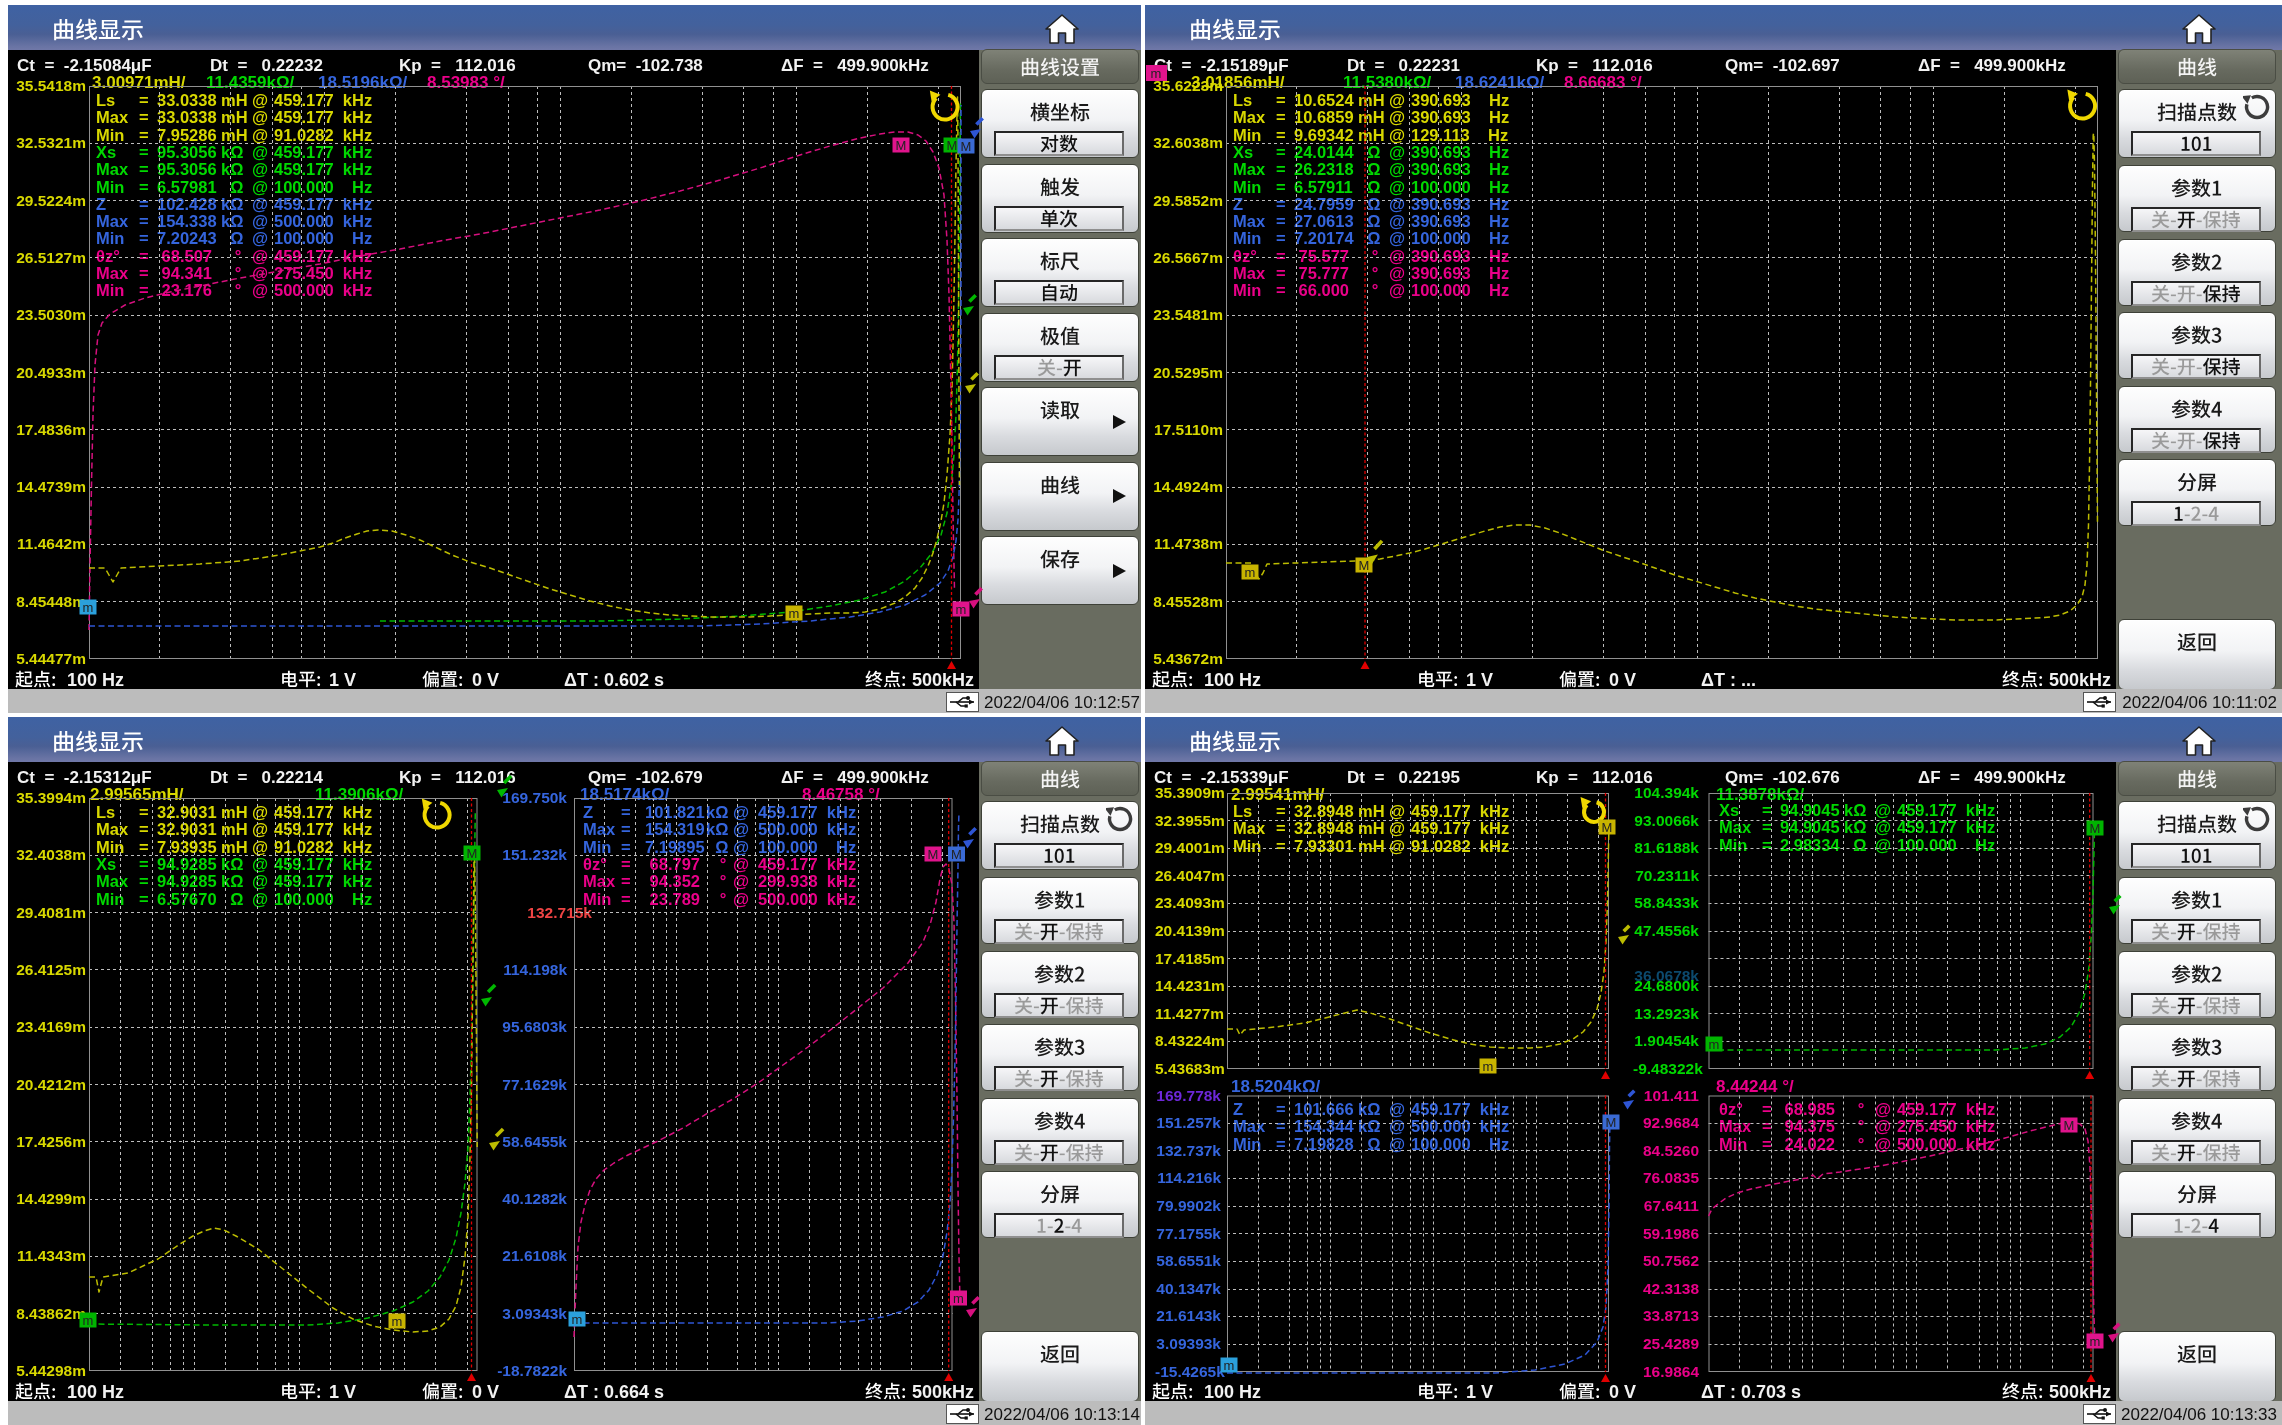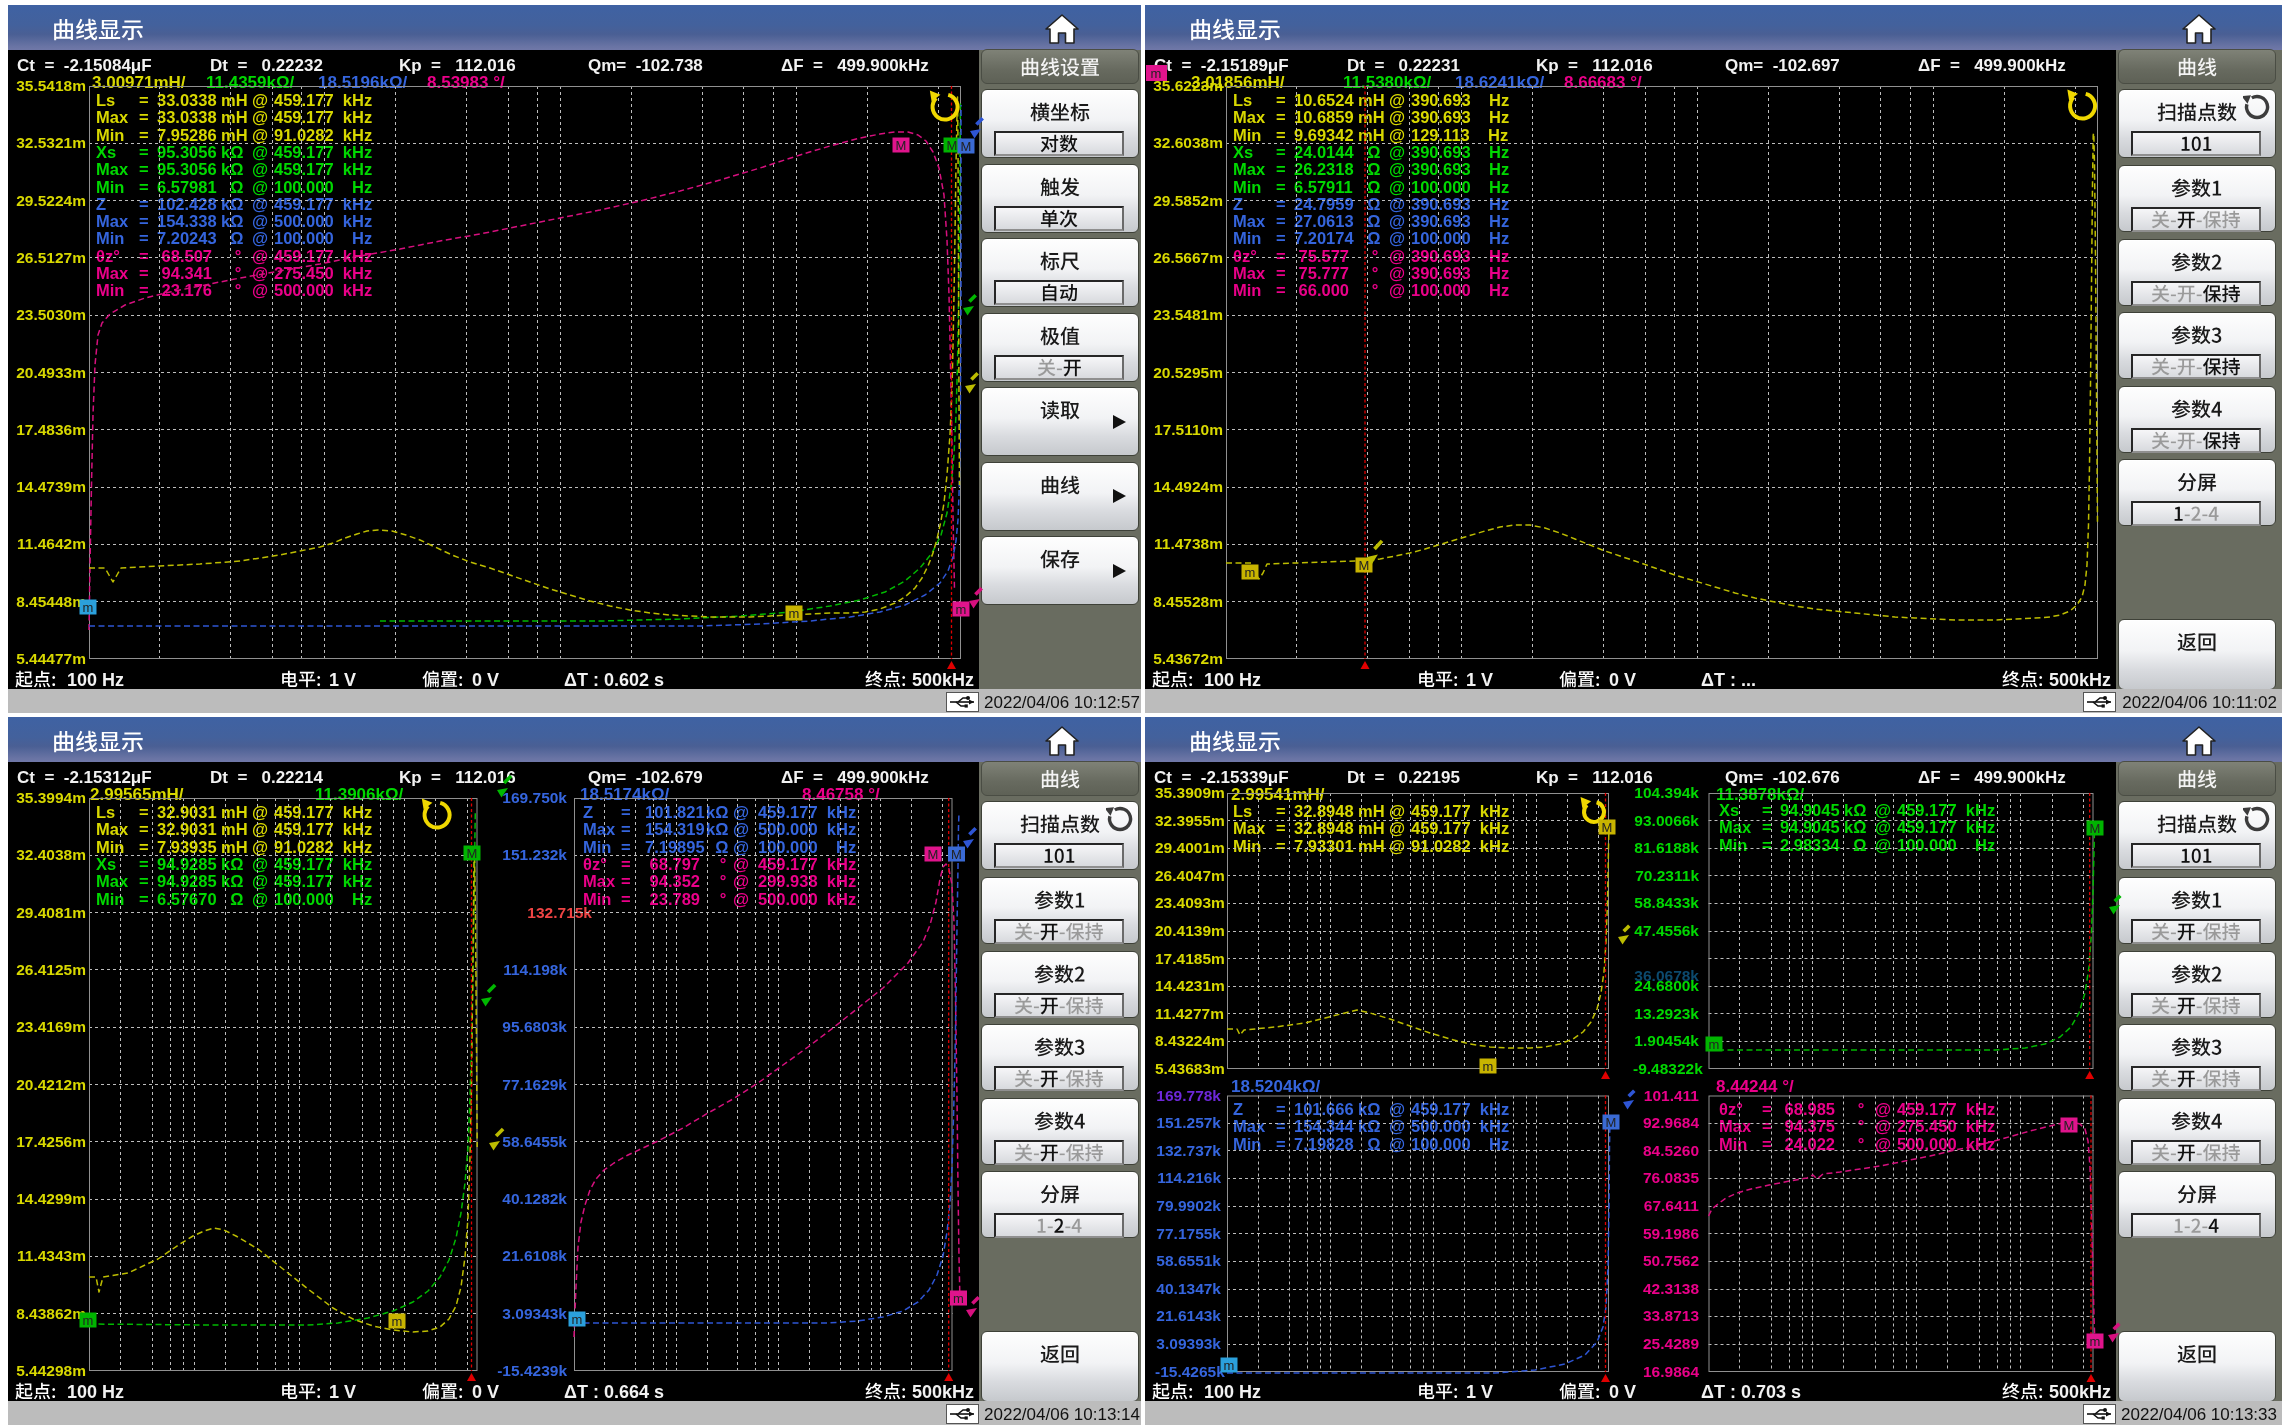--- a/index.html
+++ b/index.html
@@ -636,21 +636,21 @@
     <div class="yl" style="width:70px;left:489px;top:72px;color:#3565dd">169.750k</div>
     <div class="yl" style="width:70px;left:489px;top:129.3px;color:#3565dd">151.232k</div>
     <div class="yl" style="width:70px;left:514px;top:186.6px;color:#ef4444">132.715k</div>
     <div class="yl" style="width:70px;left:489px;top:243.9px;color:#3565dd">114.198k</div>
     <div class="yl" style="width:70px;left:489px;top:301.2px;color:#3565dd">95.6803k</div>
     <div class="yl" style="width:70px;left:489px;top:358.5px;color:#3565dd">77.1629k</div>
     <div class="yl" style="width:70px;left:489px;top:415.8px;color:#3565dd">58.6455k</div>
     <div class="yl" style="width:70px;left:489px;top:473.1px;color:#3565dd">40.1282k</div>
     <div class="yl" style="width:70px;left:489px;top:530.4px;color:#3565dd">21.6108k</div>
     <div class="yl" style="width:70px;left:489px;top:587.7px;color:#3565dd">3.09343k</div>
-    <div class="yl" style="width:70px;left:489px;top:645px;color:#3565dd">-15.4239k</div>
+    <div class="yl" style="width:70px;left:489px;top:645px;color:#3565dd">-18.7822k</div>
     <div class="t" style="left:88px;top:86px;color:#d8d800"><i style="left:0">Ls</i><i style="left:43px">=</i><i style="left:61px">32.9031</i><i style="left:125px">mH</i><i style="left:156px">@</i><i style="left:178px">459.177  kHz</i></div>
     <div class="t" style="left:88px;top:103.3px;color:#d8d800"><i style="left:0">Max</i><i style="left:43px">=</i><i style="left:61px">32.9031</i><i style="left:125px">mH</i><i style="left:156px">@</i><i style="left:178px">459.177  kHz</i></div>
     <div class="t" style="left:88px;top:120.6px;color:#d8d800"><i style="left:0">Min</i><i style="left:43px">=</i><i style="left:61px">7.93935</i><i style="left:125px">mH</i><i style="left:156px">@</i><i style="left:178px">91.0282  kHz</i></div>
     <div class="t" style="left:88px;top:137.9px;color:#00d800"><i style="left:0">Xs</i><i style="left:43px">=</i><i style="left:61px">94.9285</i><i style="left:125px">kΩ</i><i style="left:156px">@</i><i style="left:178px">459.177  kHz</i></div>
     <div class="t" style="left:88px;top:155.2px;color:#00d800"><i style="left:0">Max</i><i style="left:43px">=</i><i style="left:61px">94.9285</i><i style="left:125px">kΩ</i><i style="left:156px">@</i><i style="left:178px">459.177  kHz</i></div>
     <div class="t" style="left:88px;top:172.5px;color:#00d800"><i style="left:0">Min</i><i style="left:43px">=</i><i style="left:61px">6.57670</i><i style="left:125px">  Ω</i><i style="left:156px">@</i><i style="left:178px">100.000    Hz</i></div>
     <div class="t" style="left:575px;top:86px;color:#3565dd"><i style="left:0">Z</i><i style="left:38px">=</i><i style="left:62px">101.821</i><i style="left:123px">kΩ</i><i style="left:150px">@</i><i style="left:175px">459.177  kHz</i></div>
     <div class="t" style="left:575px;top:103.3px;color:#3565dd"><i style="left:0">Max</i><i style="left:38px">=</i><i style="left:62px">154.319</i><i style="left:123px">kΩ</i><i style="left:150px">@</i><i style="left:175px">500.000  kHz</i></div>
     <div class="t" style="left:575px;top:120.6px;color:#3565dd"><i style="left:0">Min</i><i style="left:38px">=</i><i style="left:62px">7.19895</i><i style="left:123px">  Ω</i><i style="left:150px">@</i><i style="left:175px">100.000    Hz</i></div>
     <div class="t" style="left:575px;top:137.9px;color:#ea0089"><i style="left:0">θz°</i><i style="left:38px">=</i><i style="left:62px"> 68.797</i><i style="left:123px">   °</i><i style="left:150px">@</i><i style="left:175px">459.177  kHz</i></div>

